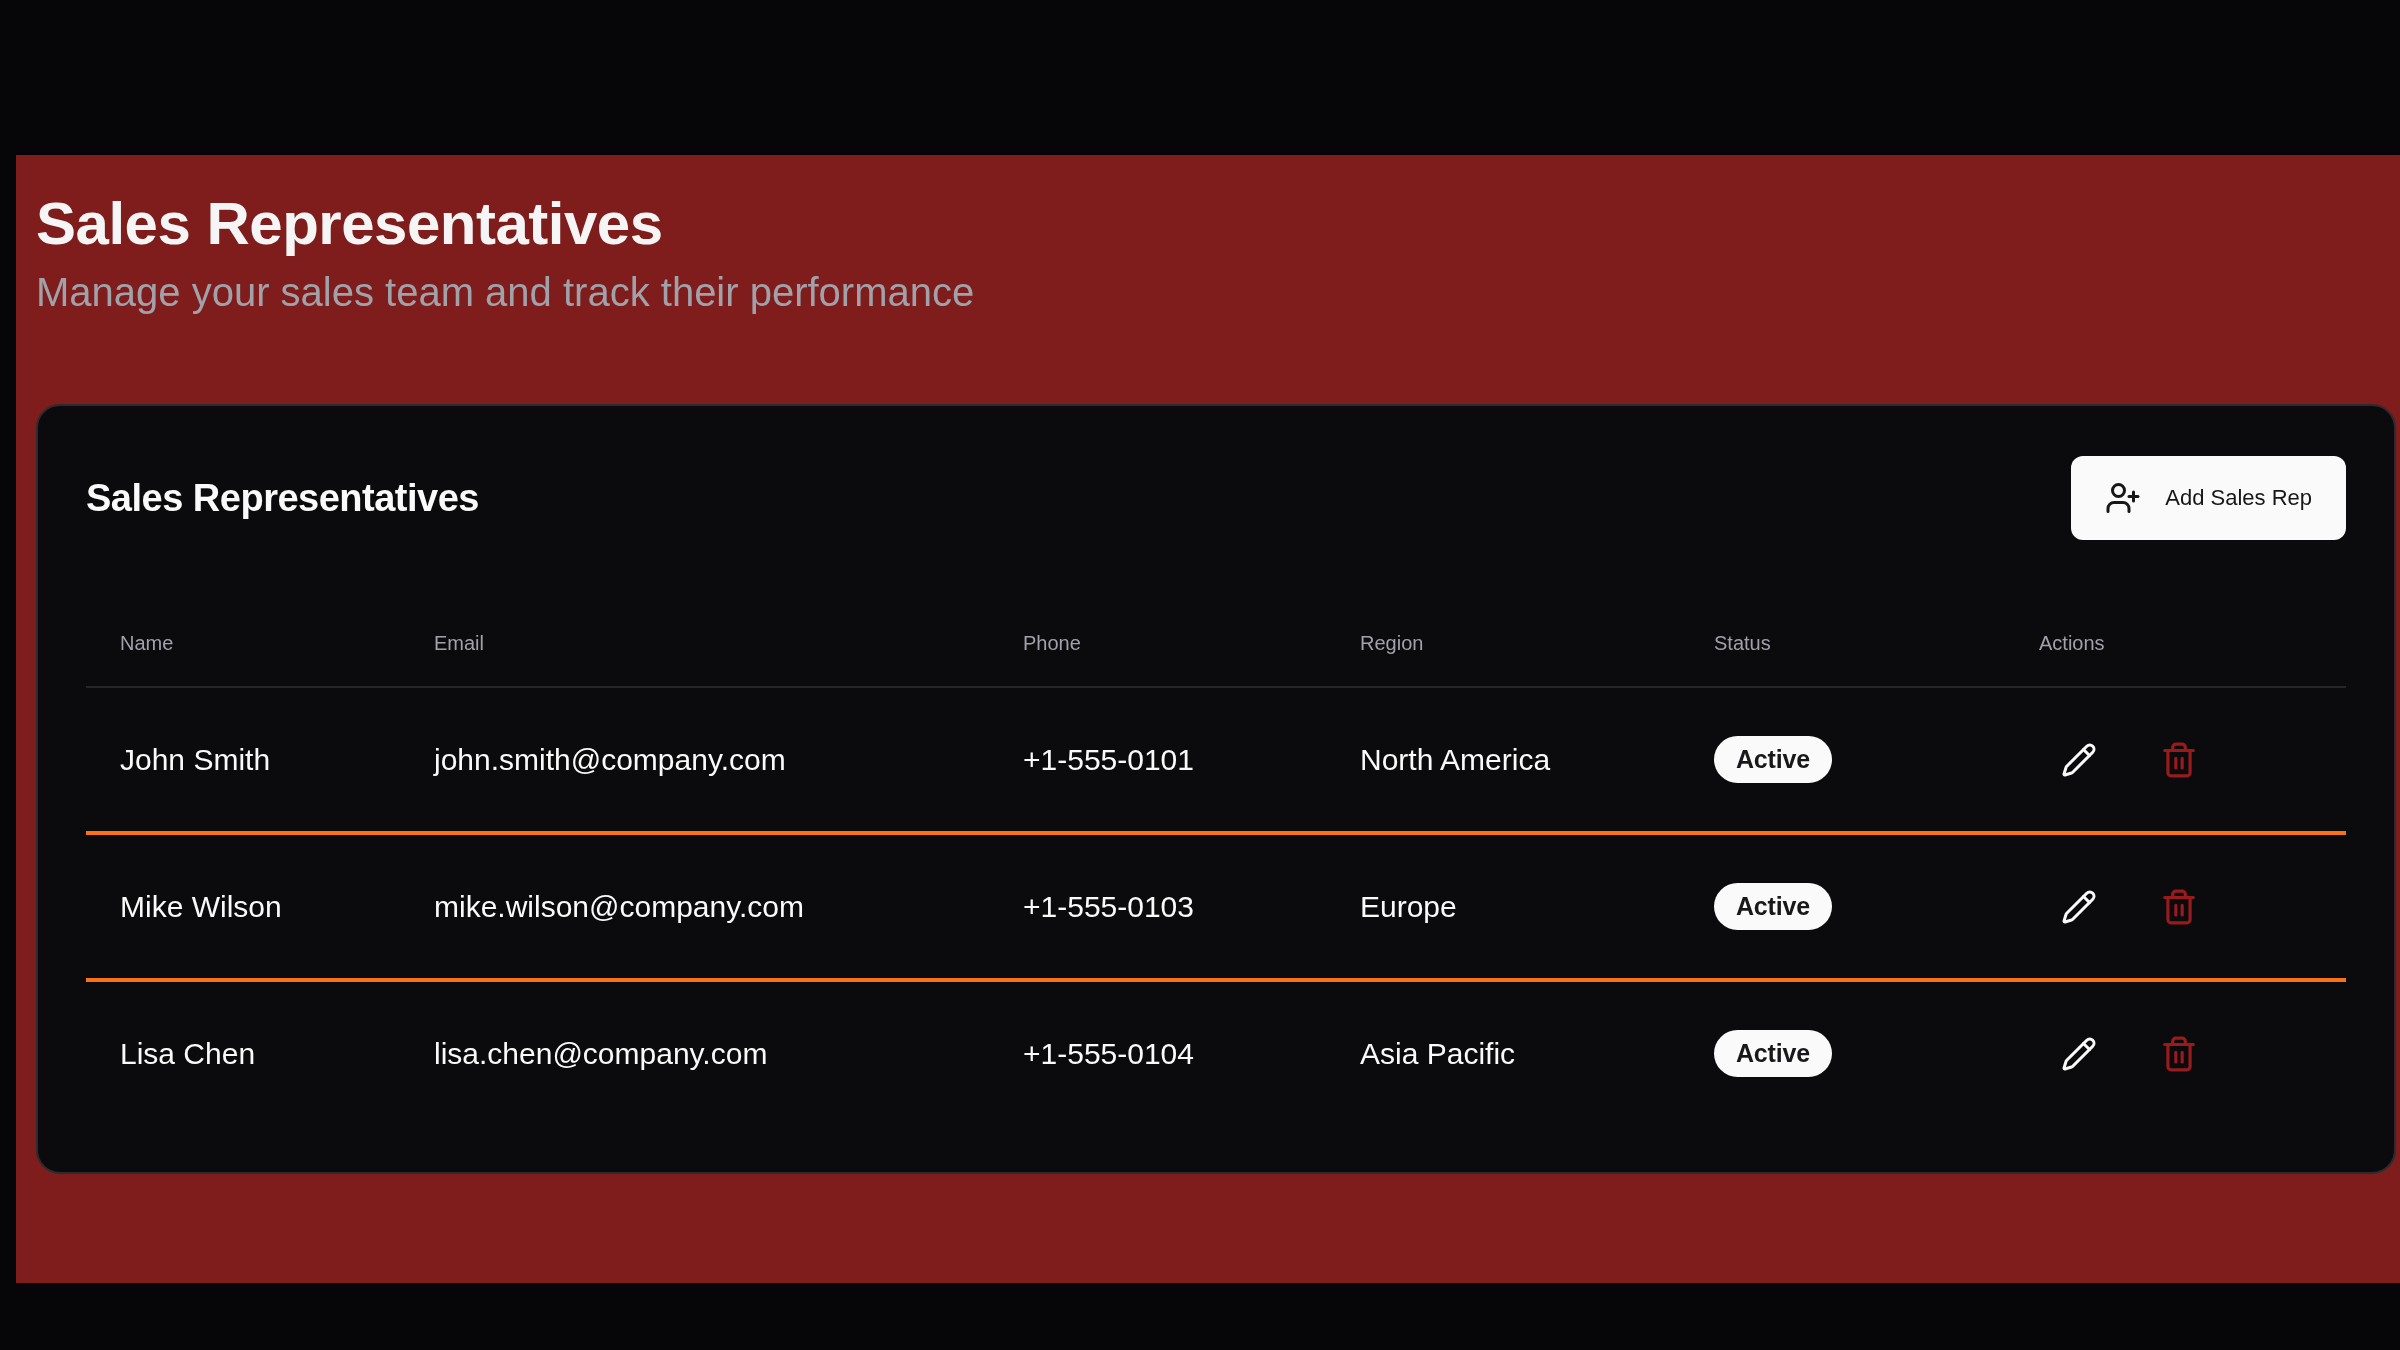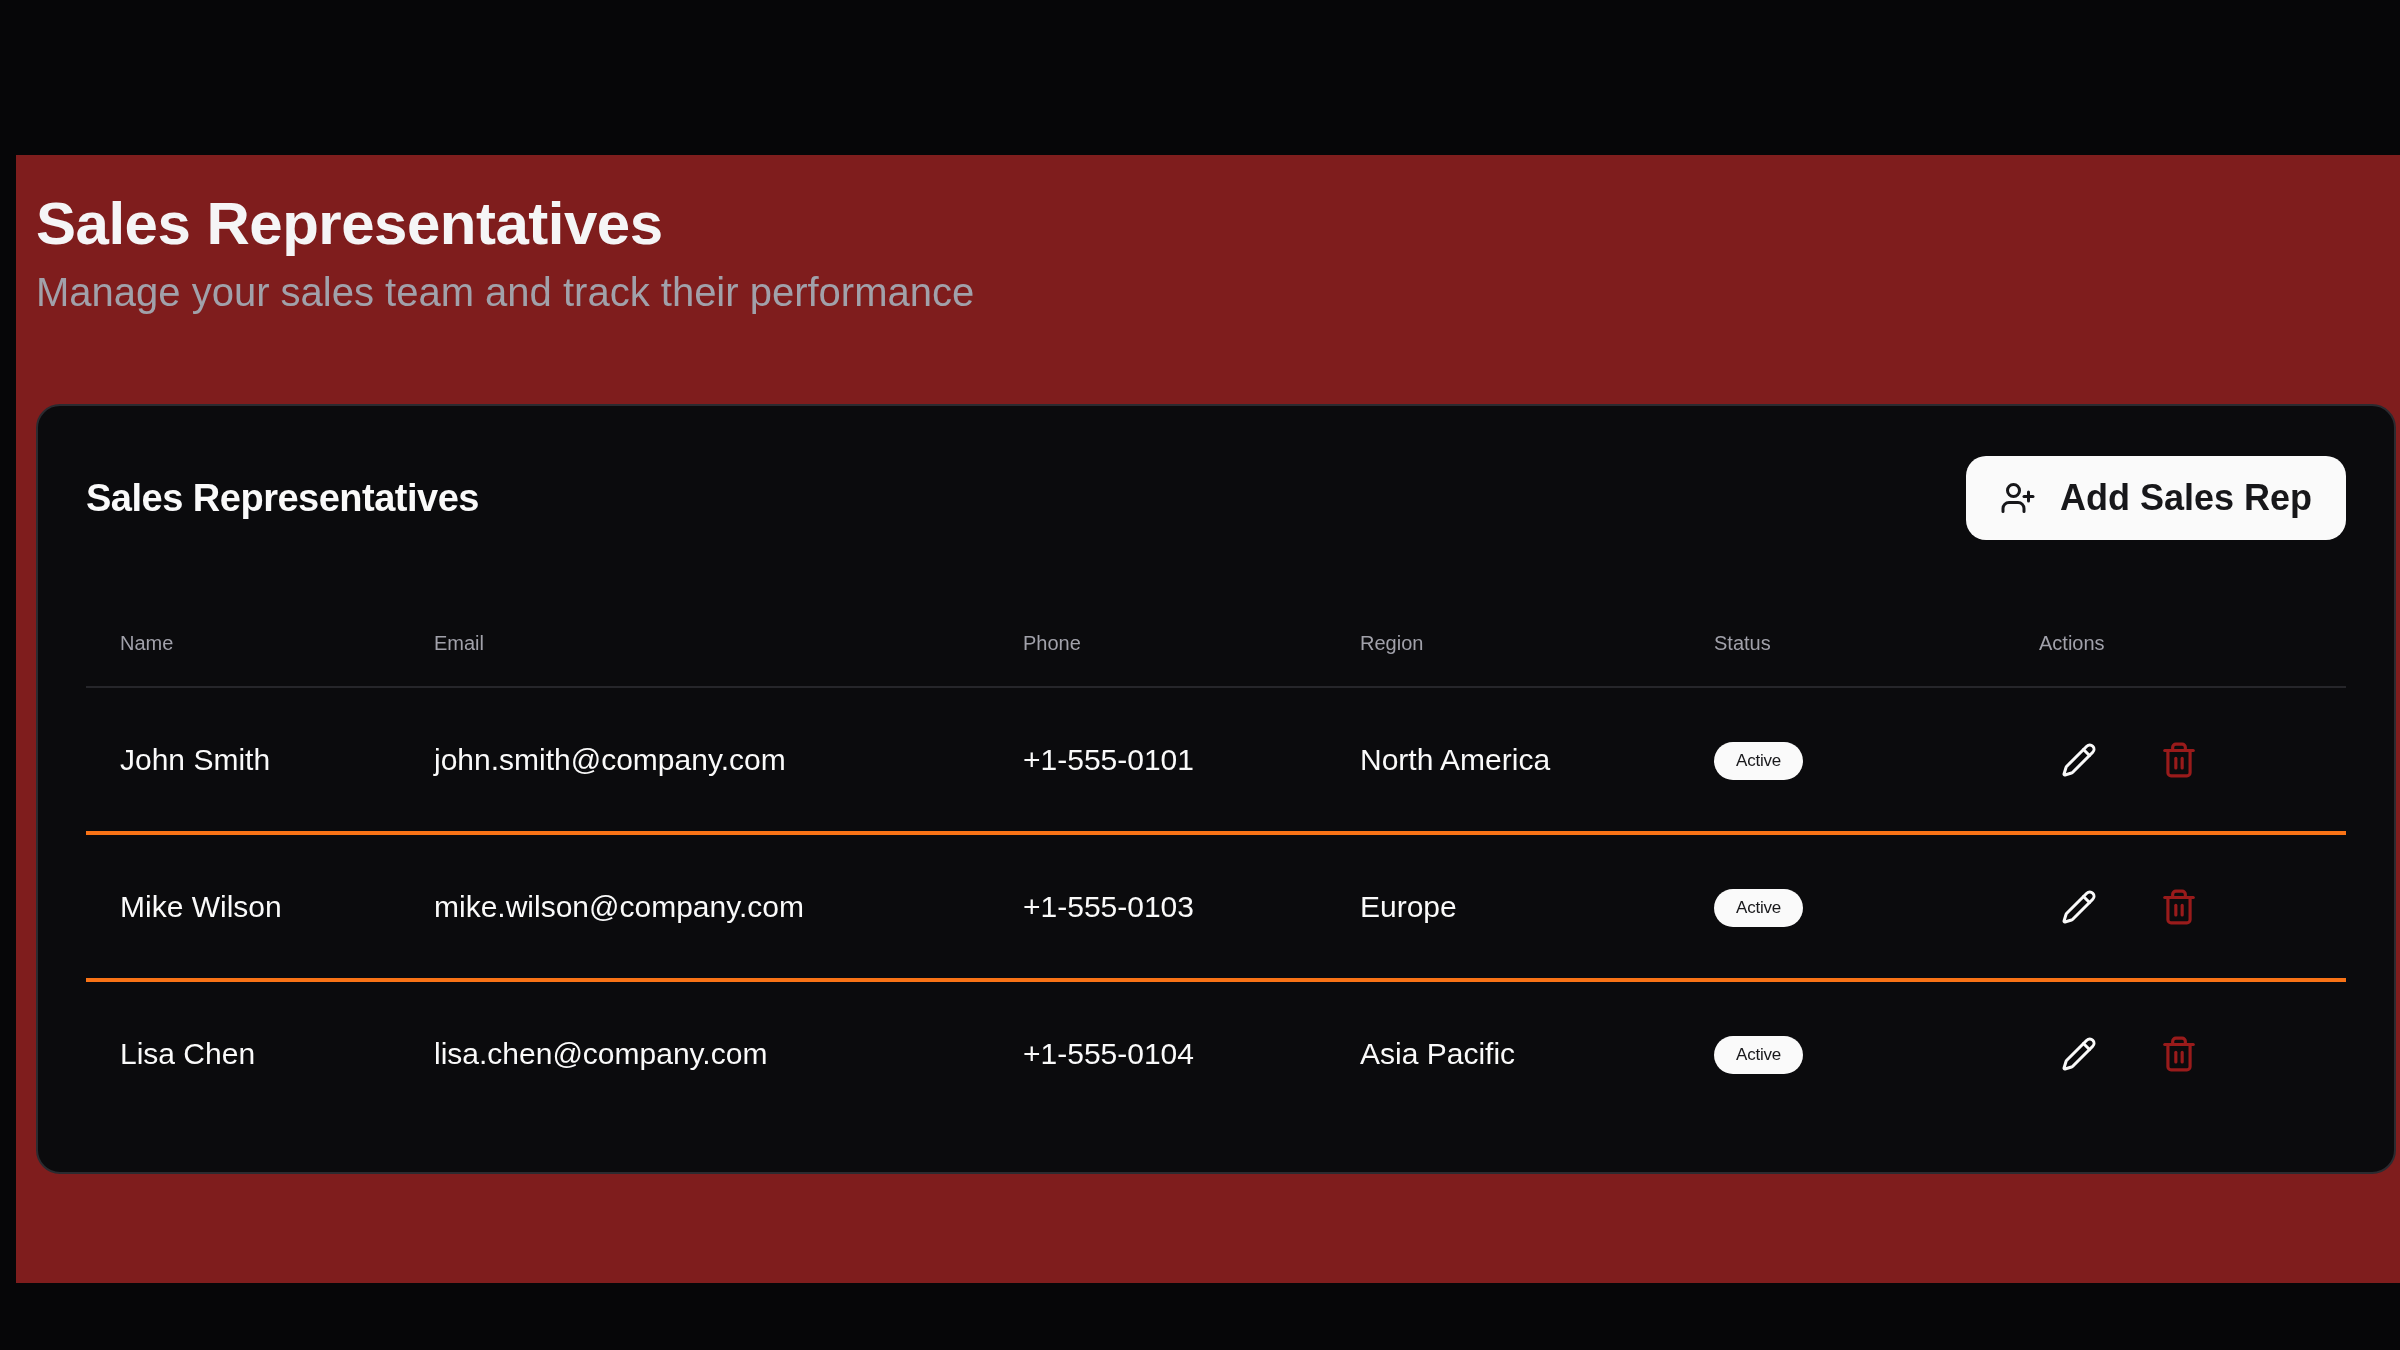--- a/index.html
+++ b/index.html
@@ -61,24 +61,24 @@
   }
   .add-btn {
     display: inline-flex;
     align-items: center;
     gap: 24px;
     height: 84px;
     padding: 0 34px;
     background: #fafafa;
     color: #17171a;
     border: none;
-    border-radius: 20px;
+    border-radius: 12px;
     font-family: inherit;
-    font-size: 36px;
-    font-weight: 700;
+    font-size: 22px;
+    font-weight: 400;
     cursor: pointer;
   }
   .add-btn svg { display: block; }
   table.reps {
     width: 100%;
     margin-top: 60px;
     border-collapse: collapse;
     table-layout: fixed;
   }
   table.reps th {
@@ -100,22 +100,22 @@
     color: #fafafa;
     border-bottom: 4px solid #f97316;
   }
   table.reps tbody tr:last-child td { border-bottom: none; }
   td.col-name { font-weight: 500; }
   .badge {
     display: inline-flex;
     align-items: center;
     background: #fafafa;
     color: #18181b;
-    font-size: 17px;
-    font-weight: 400;
+    font-size: 25px;
+    font-weight: 700;
     letter-spacing: -0.2px;
     padding: 9px 22px;
     border-radius: 999px;
   }
   .actions {
     display: flex;
     align-items: center;
     gap: 20px;
   }
   .icon-btn {

